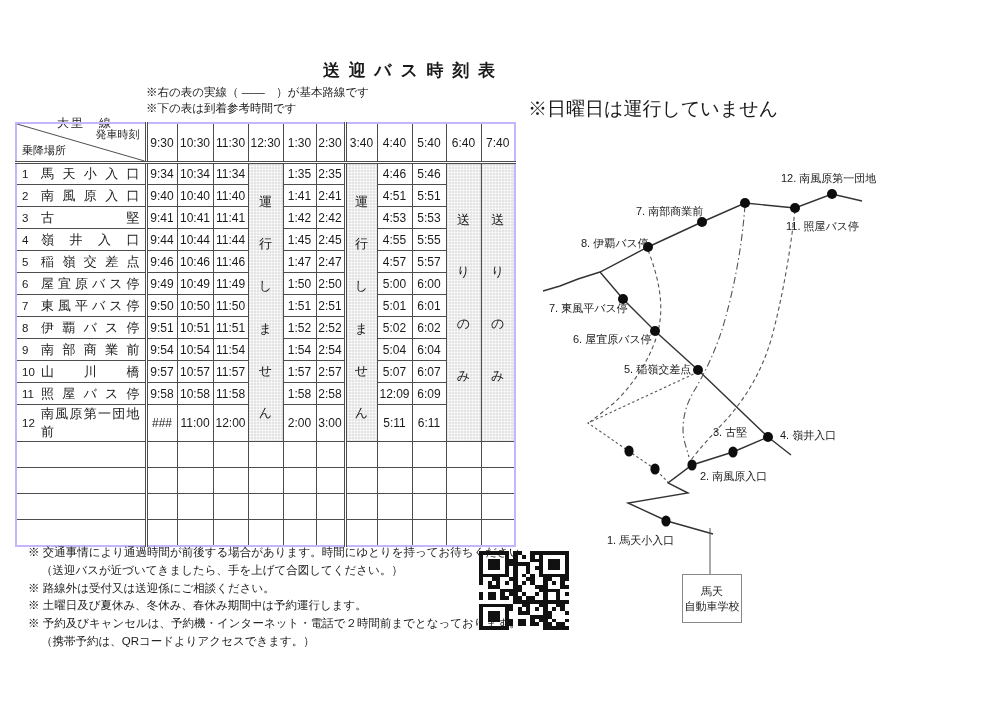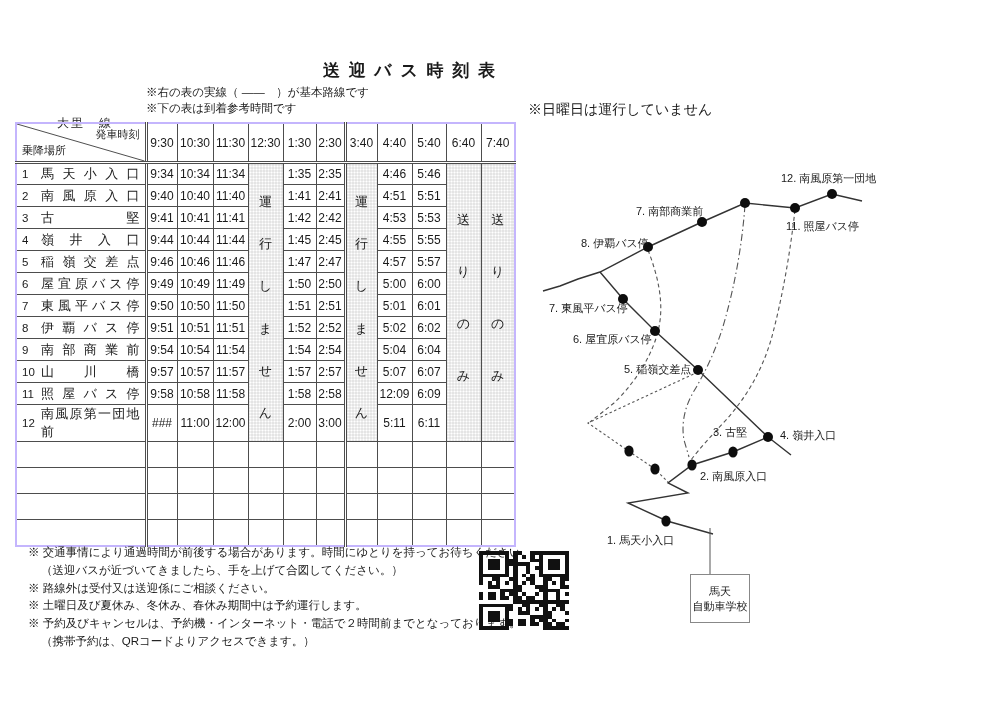--- a/index.html
+++ b/index.html
@@ -3,21 +3,21 @@
 <meta charset="utf-8">
 <style>
   html,body{margin:0;padding:0;background:#fff;}
   .page{position:relative;width:1000px;height:707px;background:#fff;overflow:hidden;
         font-family:"Liberation Sans",sans-serif;color:#1a1a1a;}
 
   .title{position:absolute;left:260px;top:59px;width:300px;text-align:center;
          font-size:17px;font-weight:bold;letter-spacing:2px;}
   .route{position:absolute;left:57px;top:115px;font-size:12px;letter-spacing:2px;}
   .legend{position:absolute;left:146px;top:84px;font-size:11.5px;line-height:16px;}
-  .svc{position:absolute;left:528px;top:96px;font-size:14px;line-height:26px;}
+  .svc{position:absolute;left:528px;top:96px;font-size:19px;line-height:26px;}
 
   table.tt{position:absolute;left:15px;top:122px;border-collapse:collapse;table-layout:fixed;
            width:501px;border:2px solid #c4b5fd;}
   .tt th,.tt td{border:1px solid #4d4d4d;font-size:12px;font-weight:normal;text-align:center;
                 padding:0;overflow:hidden;}
   .tt tr.hdr th{height:37px;border-bottom:3px double #4d4d4d;}
   .tt tr.dr{height:22px;}
   .tt tr.er{height:26px;}
   .db-left{border-left:3px double #4d4d4d !important;margin-top:44px;}
 
@@ -35,21 +35,21 @@
       repeating-linear-gradient(90deg,rgba(125,125,125,.22) 0 1px,transparent 1px 3px);}
   .vtxt{display:flex;flex-direction:column;align-items:center;justify-content:space-between;
         height:268px;box-sizing:border-box;font-size:13px;margin:0 auto;}
   .vtxt.ns{padding:24px 0 14px;}
   .vtxt.dp{padding:42px 0 52px;}
 
   .map-svg{position:absolute;left:0;top:0;width:1000px;height:707px;pointer-events:none;}
   .mlabel{position:absolute;font-size:11px;white-space:nowrap;}
   .school{position:absolute;left:682px;top:574px;width:58px;height:47px;border:1px solid #888;
           background:#fff;display:flex;flex-direction:column;align-items:center;
-          justify-content:center;font-size:11px;line-height:15px;text-align:center;margin-left:8px;}
+          justify-content:center;font-size:11px;line-height:15px;text-align:center;}
 
   .footer{position:absolute;left:28px;top:544px;font-size:11.5px;line-height:17.8px;}
   .footer .indent{padding-left:13px;}
 
   .qr{position:absolute;left:479px;top:551px;width:90px;height:79px;}
   .qr svg{width:100%;height:100%;display:block;fill:#111;}
 </style>
 </head>
 <body>
 

